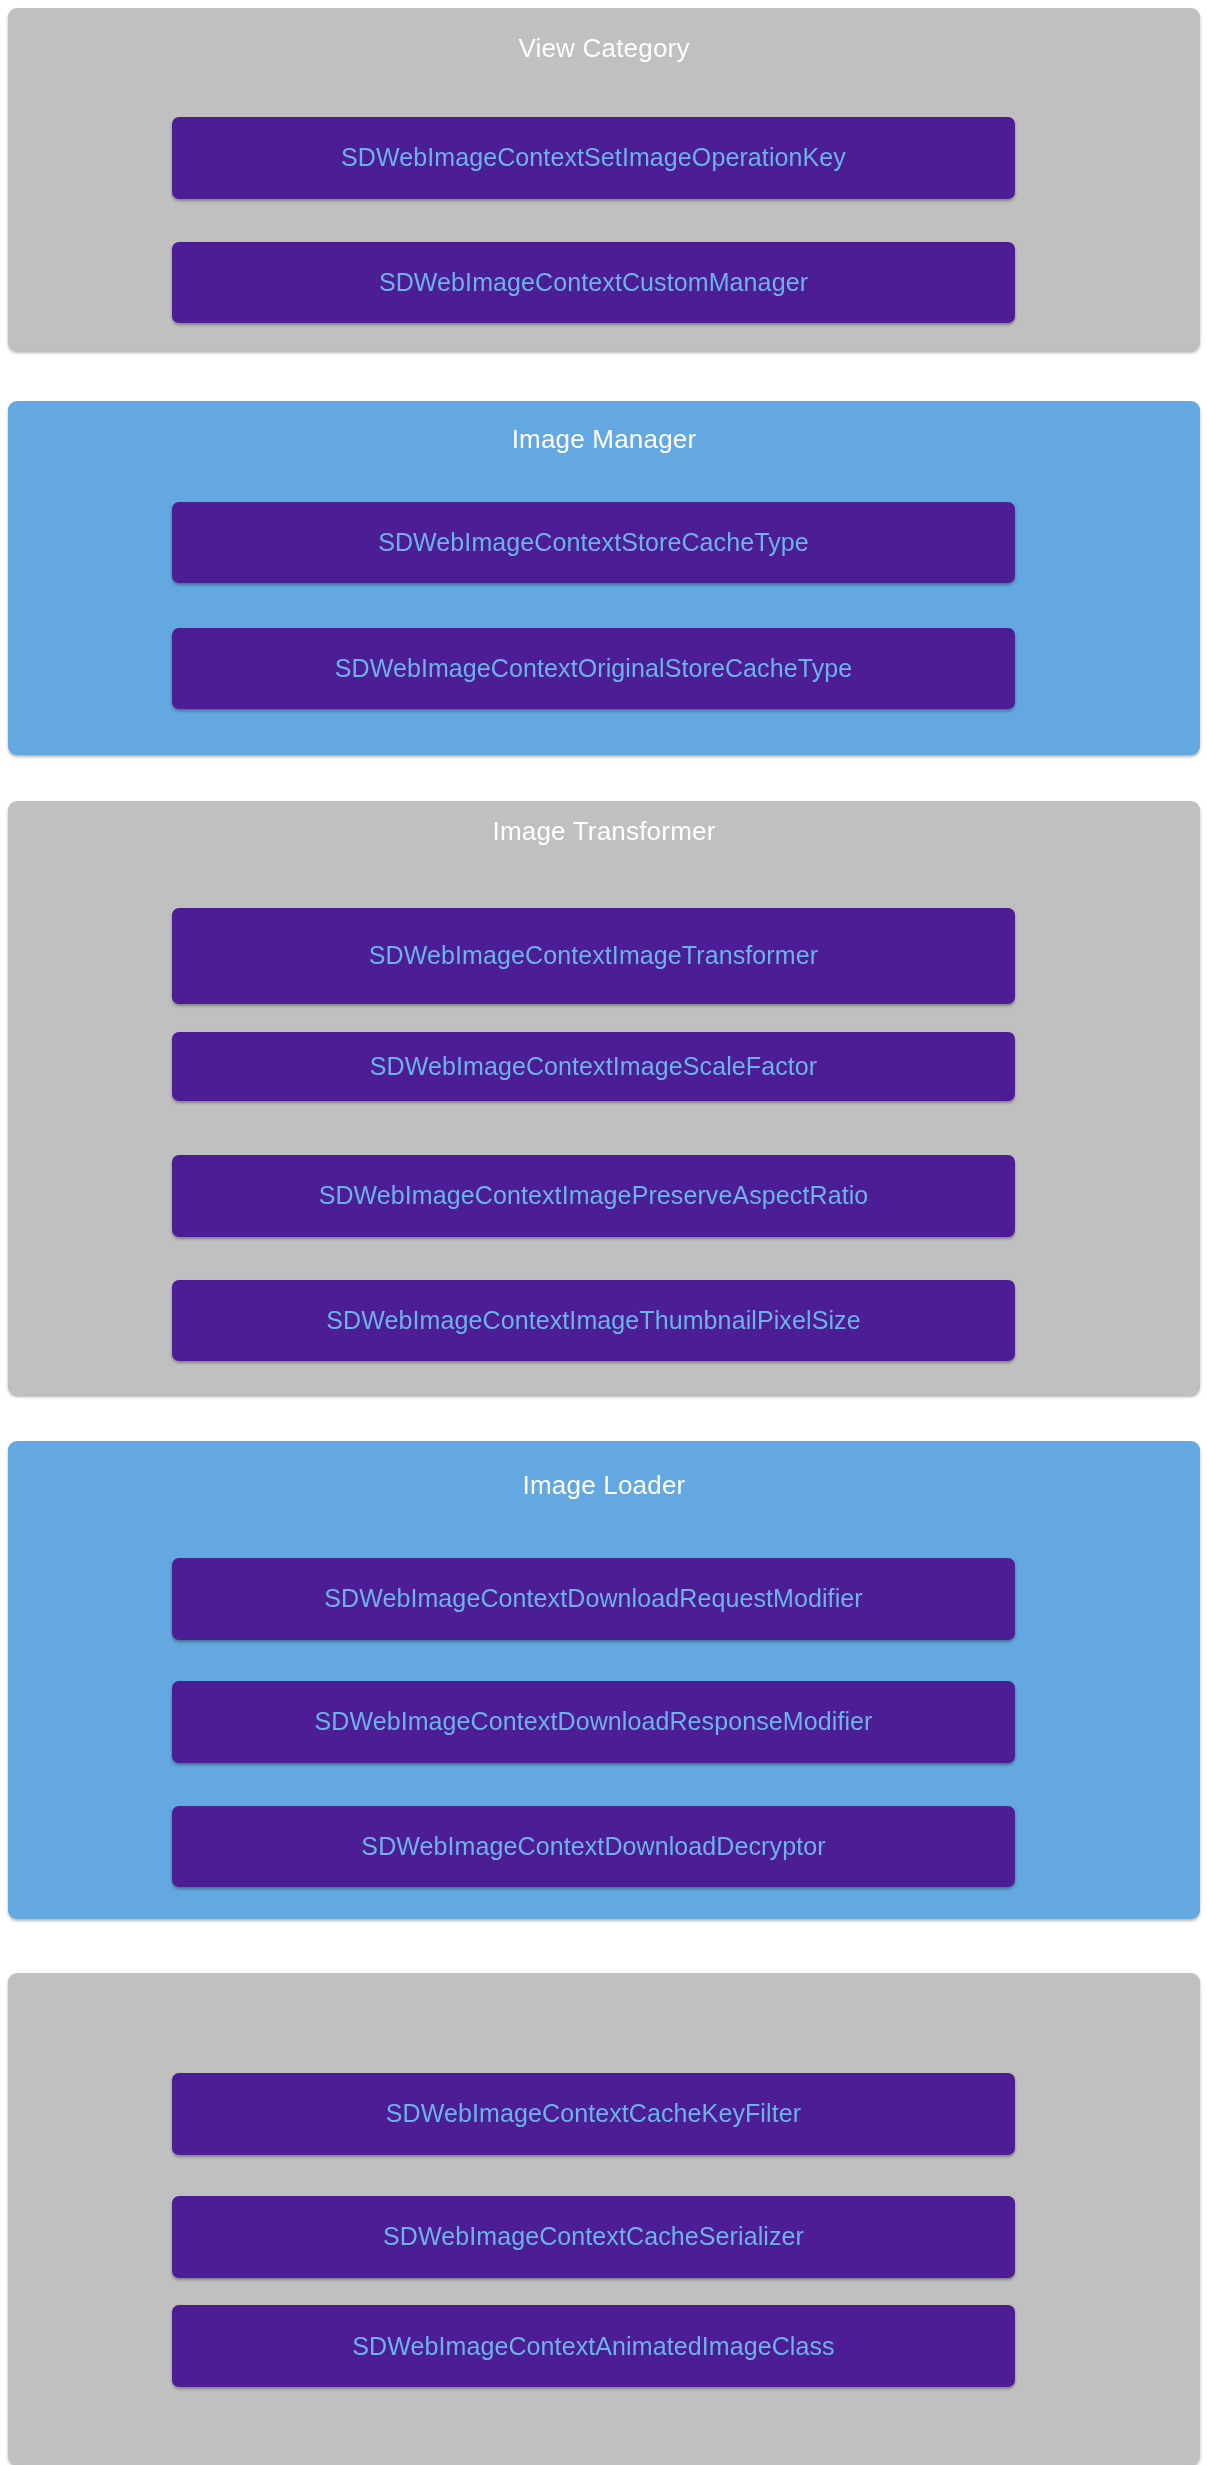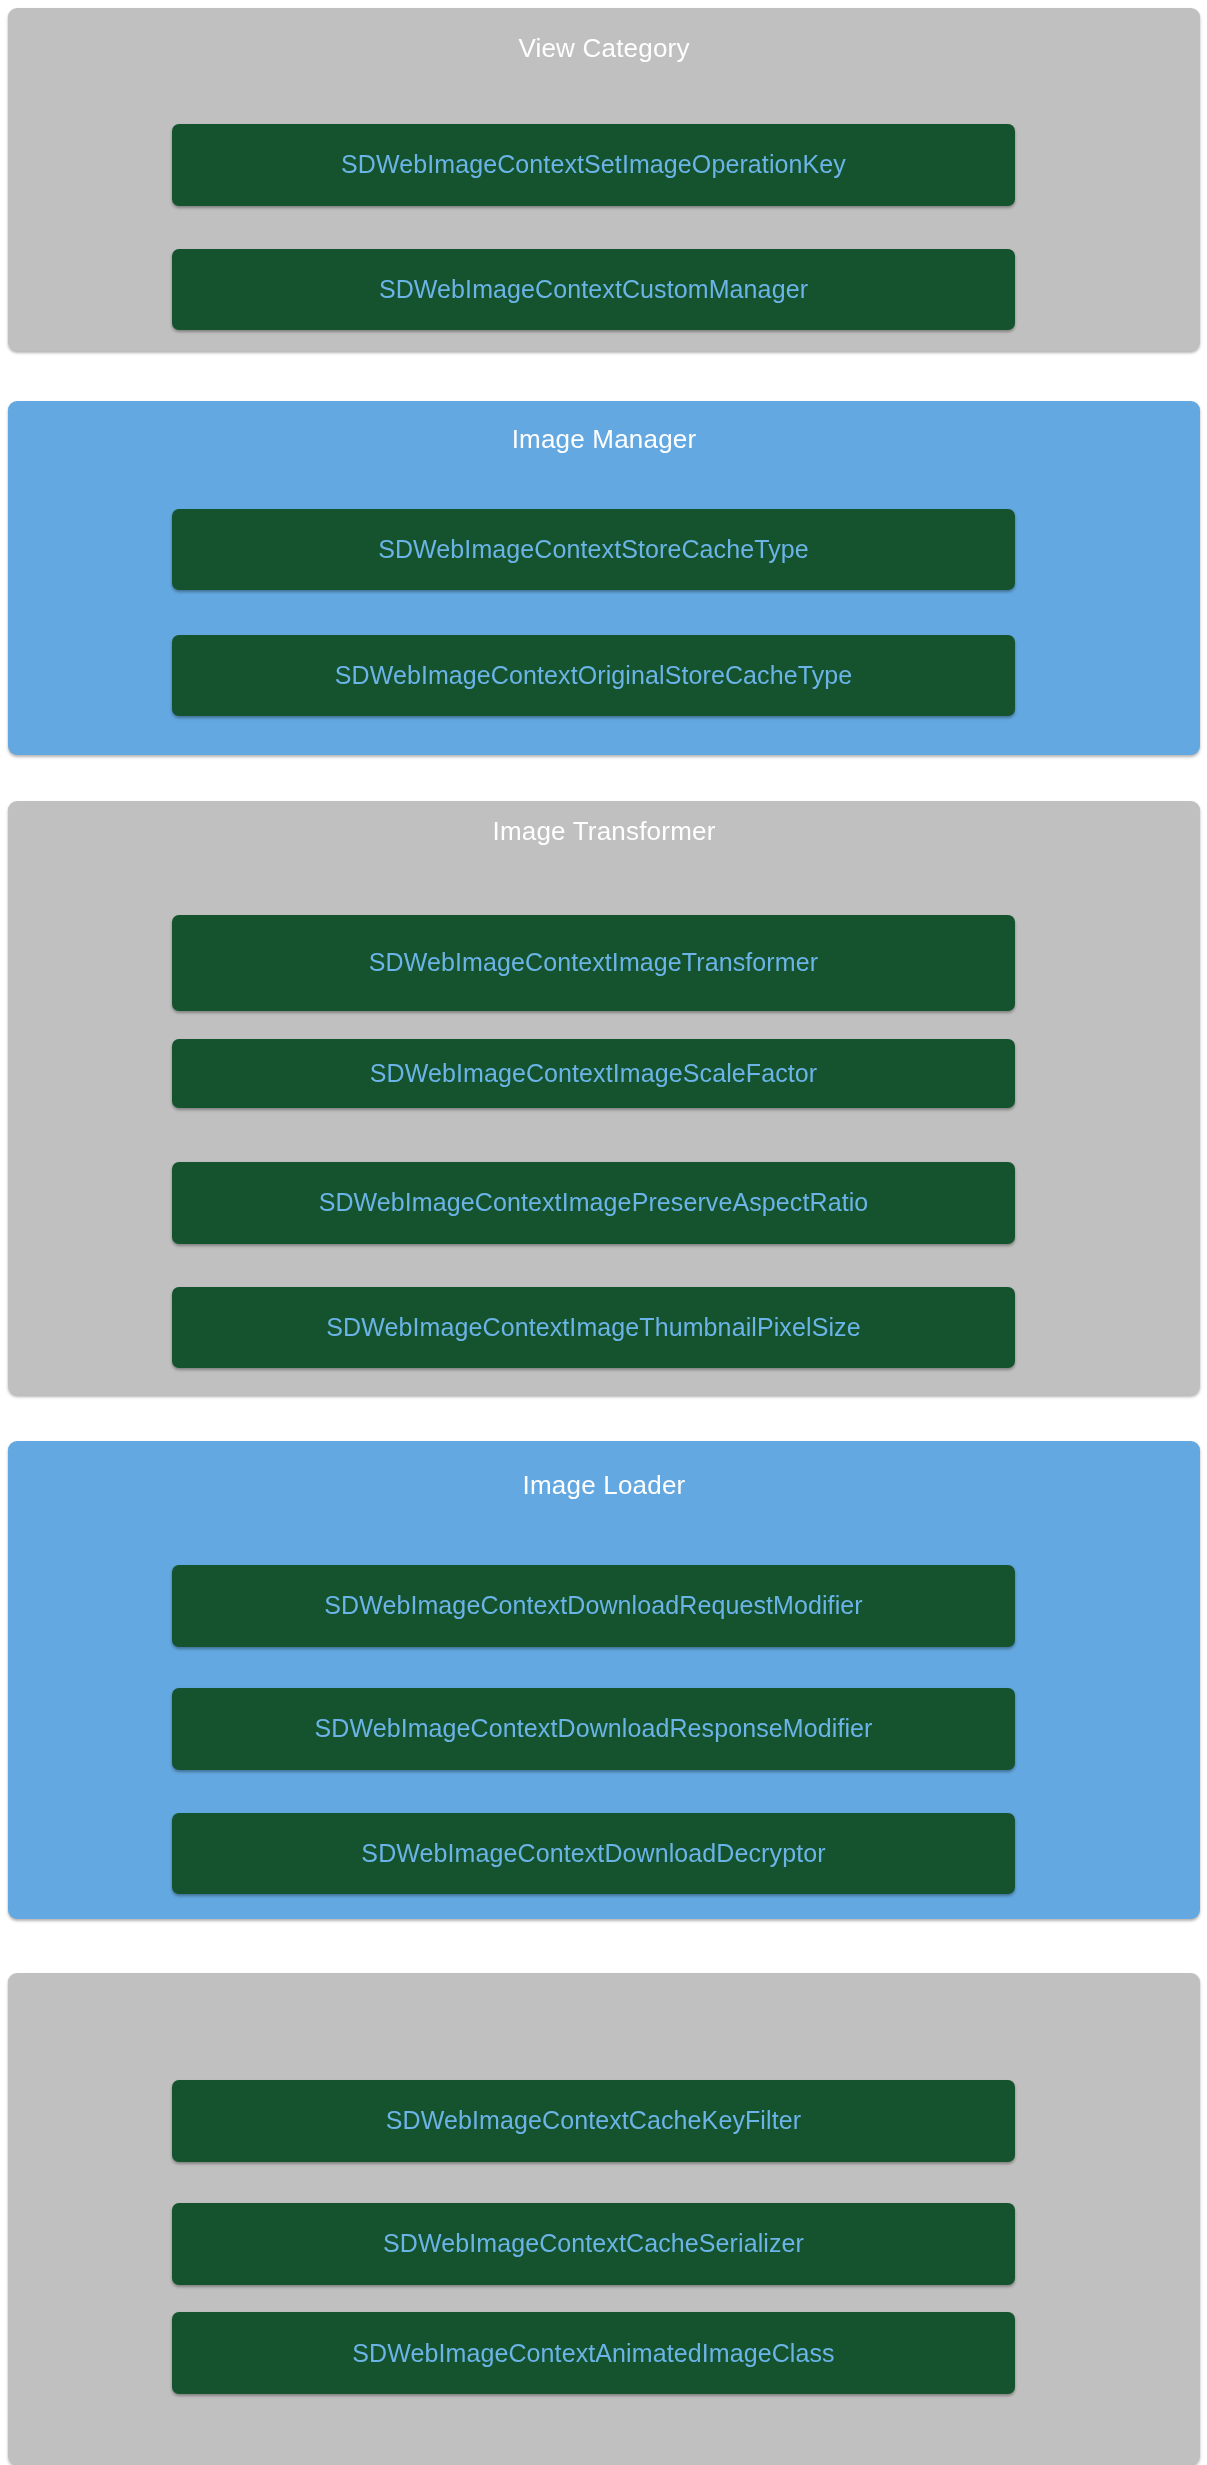--- a/index.html
+++ b/index.html
@@ -40,24 +40,24 @@
     color: #ffffff;
     font-size: 26px;
     font-weight: 400;
     line-height: 1;
     letter-spacing: 0.2px;
     box-sizing: border-box;
   }
 
   .item {
     position: relative;
-    margin: 15px auto;
+    margin: 8px auto;
     width: 843px;
     box-sizing: border-box;
-    background: #14532d;
+    background: #4c1d95;
     border-radius: 7px;
     box-shadow: 0 2px 3px rgba(0,0,0,0.33);
     display: flex;
     align-items: center;
     justify-content: center;
   }
   .item-label {
     color: #6cb3e8;
     font-size: 25px;
     font-weight: 400;

